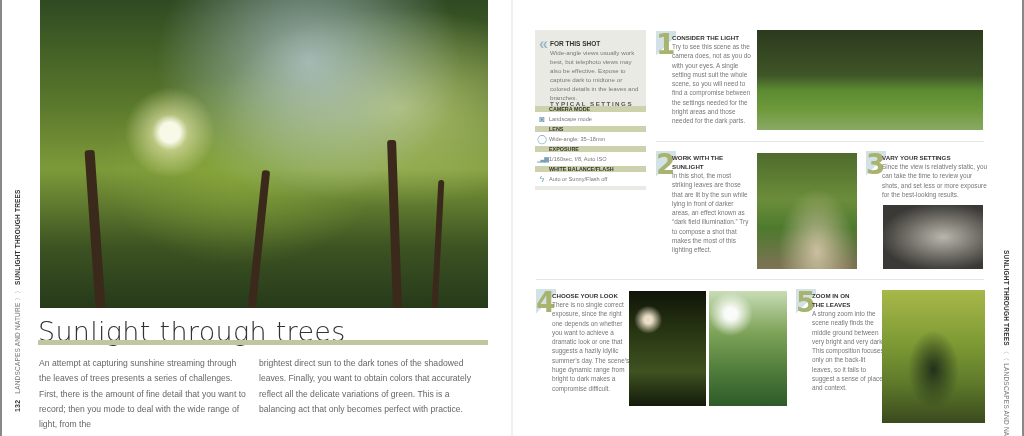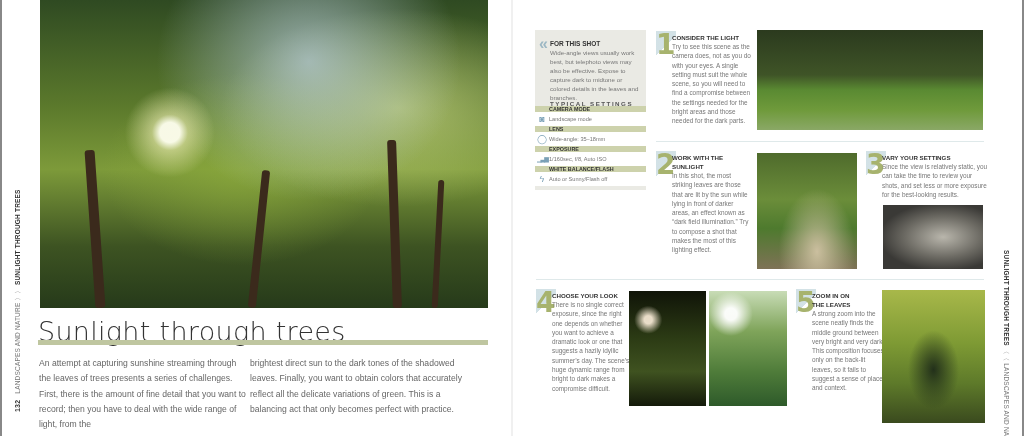--- a/index.html
+++ b/index.html
@@ -37,21 +37,21 @@
   .ph-bright { left: 709px; top: 291px; width: 78px; height: 115px;
     background: radial-gradient(circle at 28% 20%, rgba(255,255,255,0.95) 0 6px, transparent 22px), linear-gradient(180deg, #c8dcb6 0%, #7fa45a 35%, #4f7c3a 70%, #2e5a2a 100%); }
   .ph-zoom { left: 882px; top: 290px; width: 103px; height: 133px;
     background: radial-gradient(ellipse at 50% 60%, #22301a, transparent 35%), linear-gradient(180deg, #a8b84a 0%, #7e9a34 40%, #5e7a2a 70%, #3a4a1e 100%); }
 
   
   .title { left: 38px; top: 316px; font-size: 27px; font-family: "DejaVu Sans", sans-serif; font-weight: 300; color: #333; letter-spacing: 0.3px; }
   .title-rule { left: 38px; top: 340px; width: 450px; height: 5px; background: #bfc6a0; }
   .intro { top: 356px; width: 210px; font-size: 8.6px; line-height: 15.3px; color: #666; }
   .intro-a { left: 39px; }
-  .intro-b { left: 250px; width: 224px; }
+  .intro-b { left: 259px; width: 224px; }
 
   
   .infobox { left: 535px; top: 30px; width: 111px; height: 160px; background: #eaeae4; }
   .infobox .chev { position: absolute; left: 4px; top: 7px; font-size: 16px; color: #9db8c4; font-weight: bold; letter-spacing: -5px; line-height: 14px; }
   .infobox h4 { position: absolute; left: 15px; top: 10px; font-size: 6.5px; color: #333; font-weight: bold; }
   .infobox p { position: absolute; left: 15px; top: 18px; width: 94px; font-size: 6.2px; line-height: 9.1px; color: #777; }
   .ts-head { position: absolute; left: 15px; top: 70px; font-size: 6.2px; letter-spacing: 1.5px; color: #555; font-weight: bold; }
   .setting-label { position: absolute; left: 535px; width: 111px; height: 6px; background: #cdd2ac; font-size: 5.4px; line-height: 6px; padding-left: 14px; color: #333; font-weight: bold; }
   .setting-row { position: absolute; left: 535px; width: 111px; height: 14px; background: #fff; font-size: 5.6px; color: #777; line-height: 14px; padding-left: 14px; }
   .setting-row .ico { position: absolute; left: 2px; top: 2px; width: 10px; height: 10px; color: #7aa0b6; font-size: 9px; line-height: 10px; text-align: center; }
@@ -88,21 +88,21 @@
 
 <div class="photo ph-main">
   <div class="trunk" style="left:50px;top:150px;width:10px;height:158px;transform:rotate(-4deg);"></div>
   <div class="trunk" style="left:215px;top:170px;width:8px;height:138px;transform:rotate(6deg);"></div>
   <div class="trunk" style="left:350px;top:140px;width:9px;height:168px;transform:rotate(-2deg);"></div>
   <div class="trunk" style="left:395px;top:180px;width:6px;height:128px;transform:rotate(3deg);"></div>
 </div>
 
 <div class="abs title">Sunlight through trees</div>
 <div class="abs title-rule"></div>
-<div class="abs intro intro-a">An attempt at capturing sunshine streaming through the leaves of trees presents a series of challenges. First, there is the amount of fine detail that you want to record; then you have to deal with the wide range of light, from the</div>
+<div class="abs intro intro-a">An attempt at capturing sunshine streaming through the leaves of trees presents a series of challenges. First, there is the amount of fine detail that you want to record; then you mode to deal with the wide range of light, from the</div>
 <div class="abs intro intro-b">brightest direct sun to the dark tones of the shadowed leaves. Finally, you want to obtain colors that accurately reflect all the delicate variations of green. This is a balancing act that only becomes perfect with practice.</div>
 
 <div class="abs infobox">
   <span class="chev">«</span>
   <h4>FOR THIS SHOT</h4>
   <p>Wide-angle views usually work best, but telephoto views may also be effective. Expose to capture dark to midtone or colored details in the leaves and branches.</p>
   <div class="ts-head">TYPICAL SETTINGS</div>
 </div>
 
 <div class="setting-label" style="top:106px;">CAMERA MODE</div>

